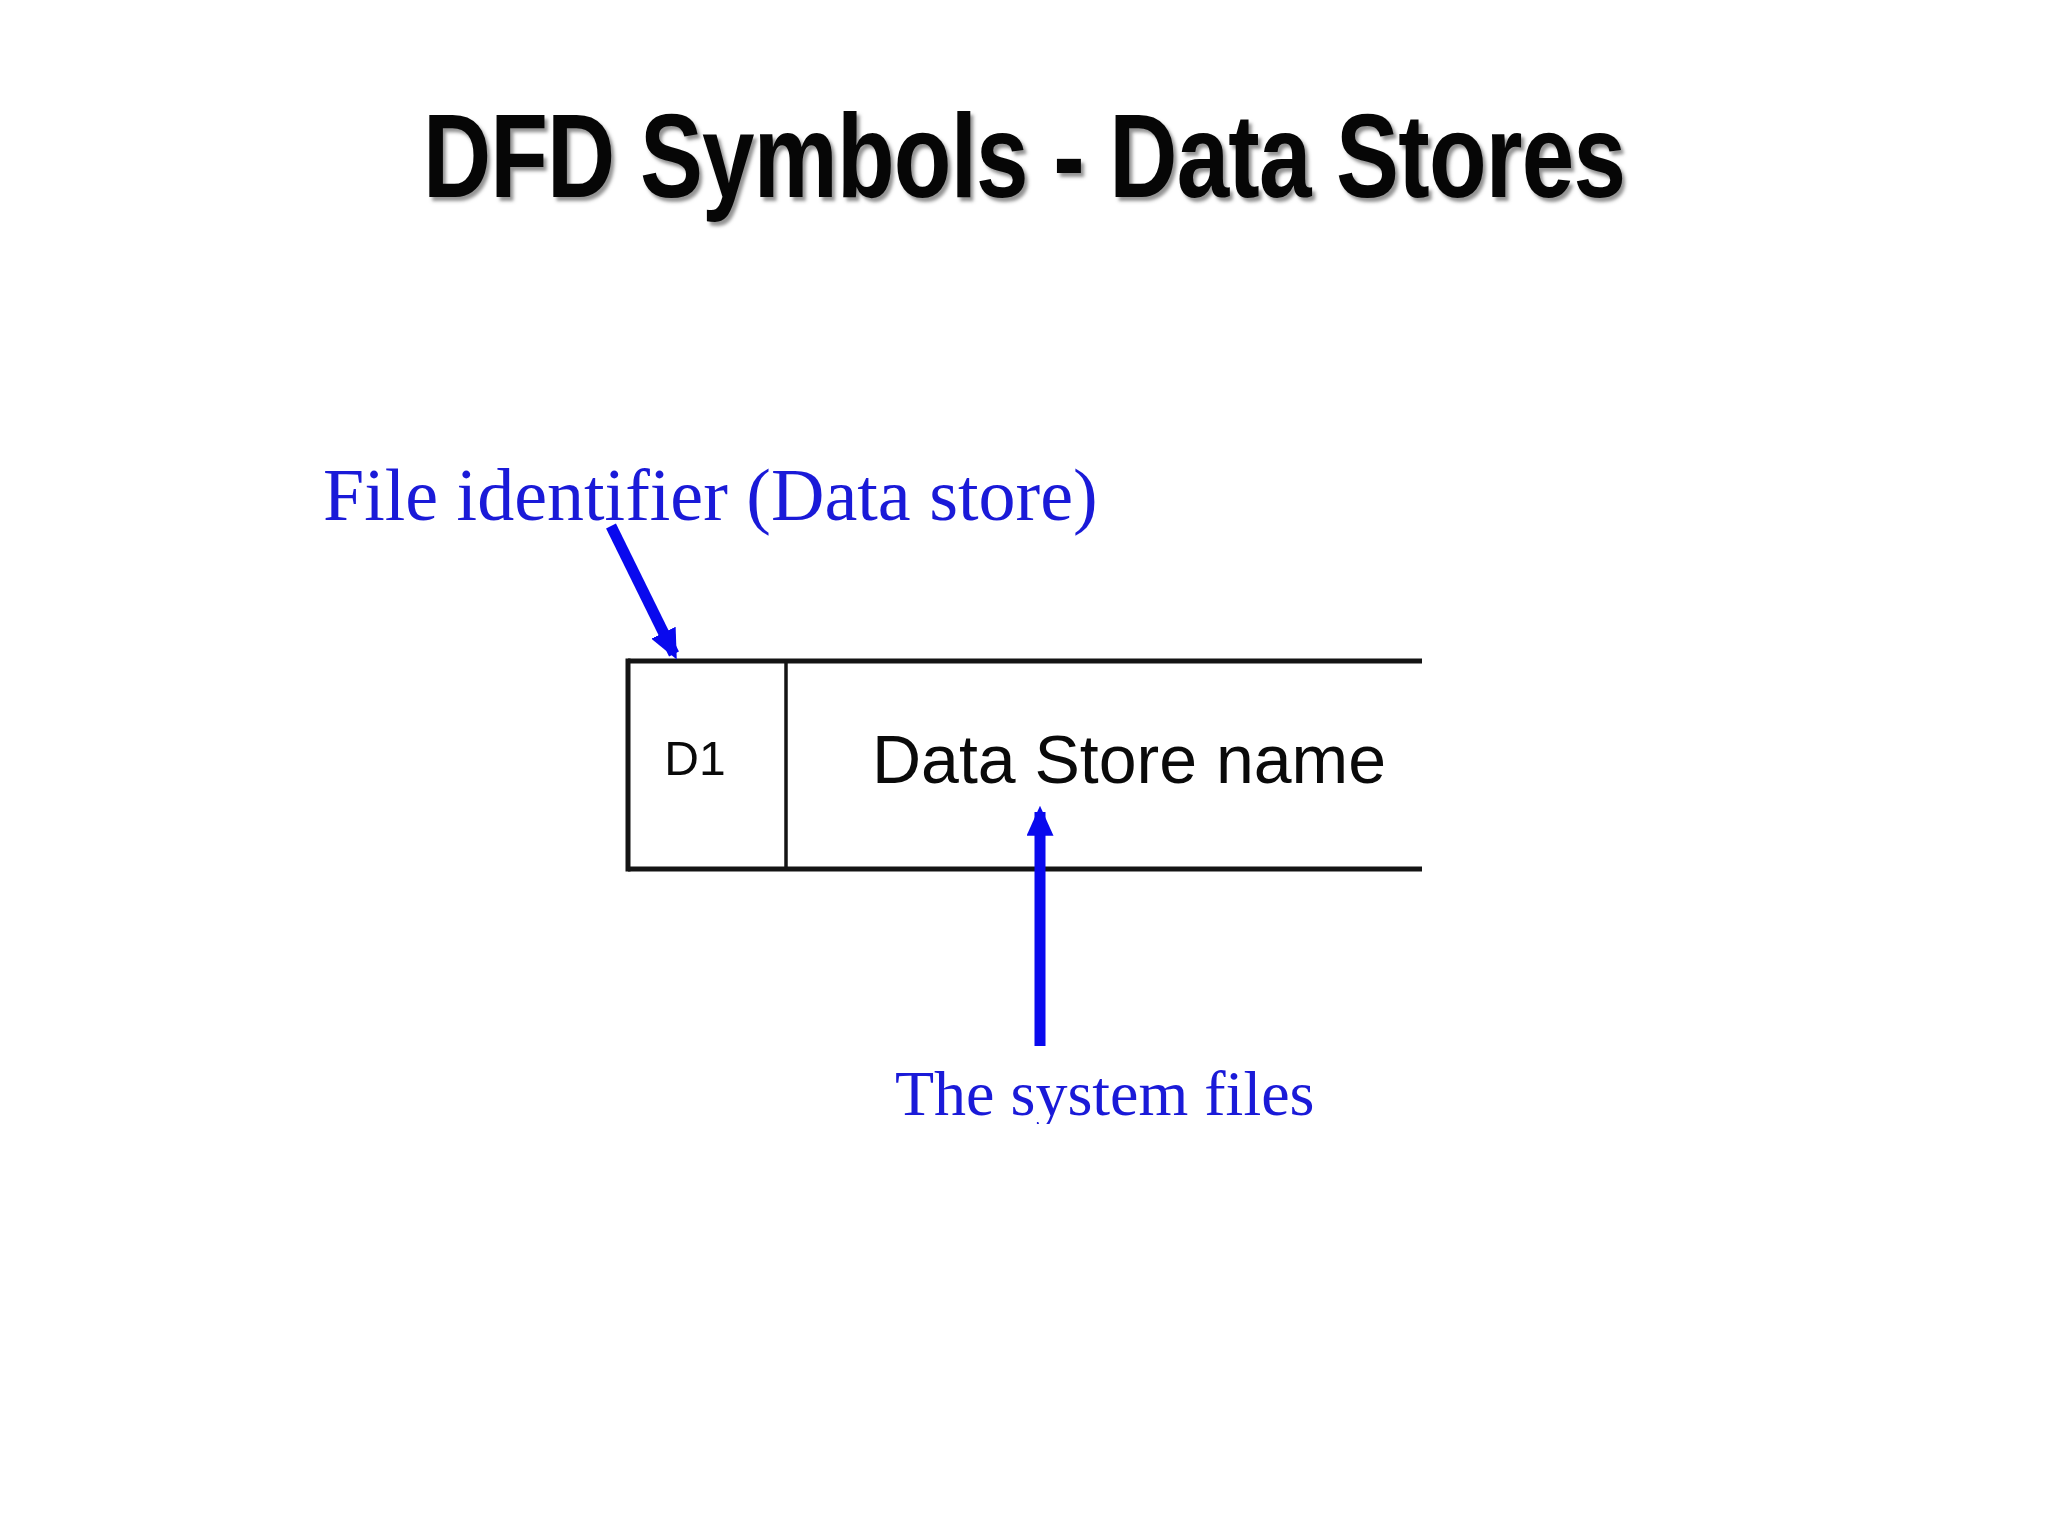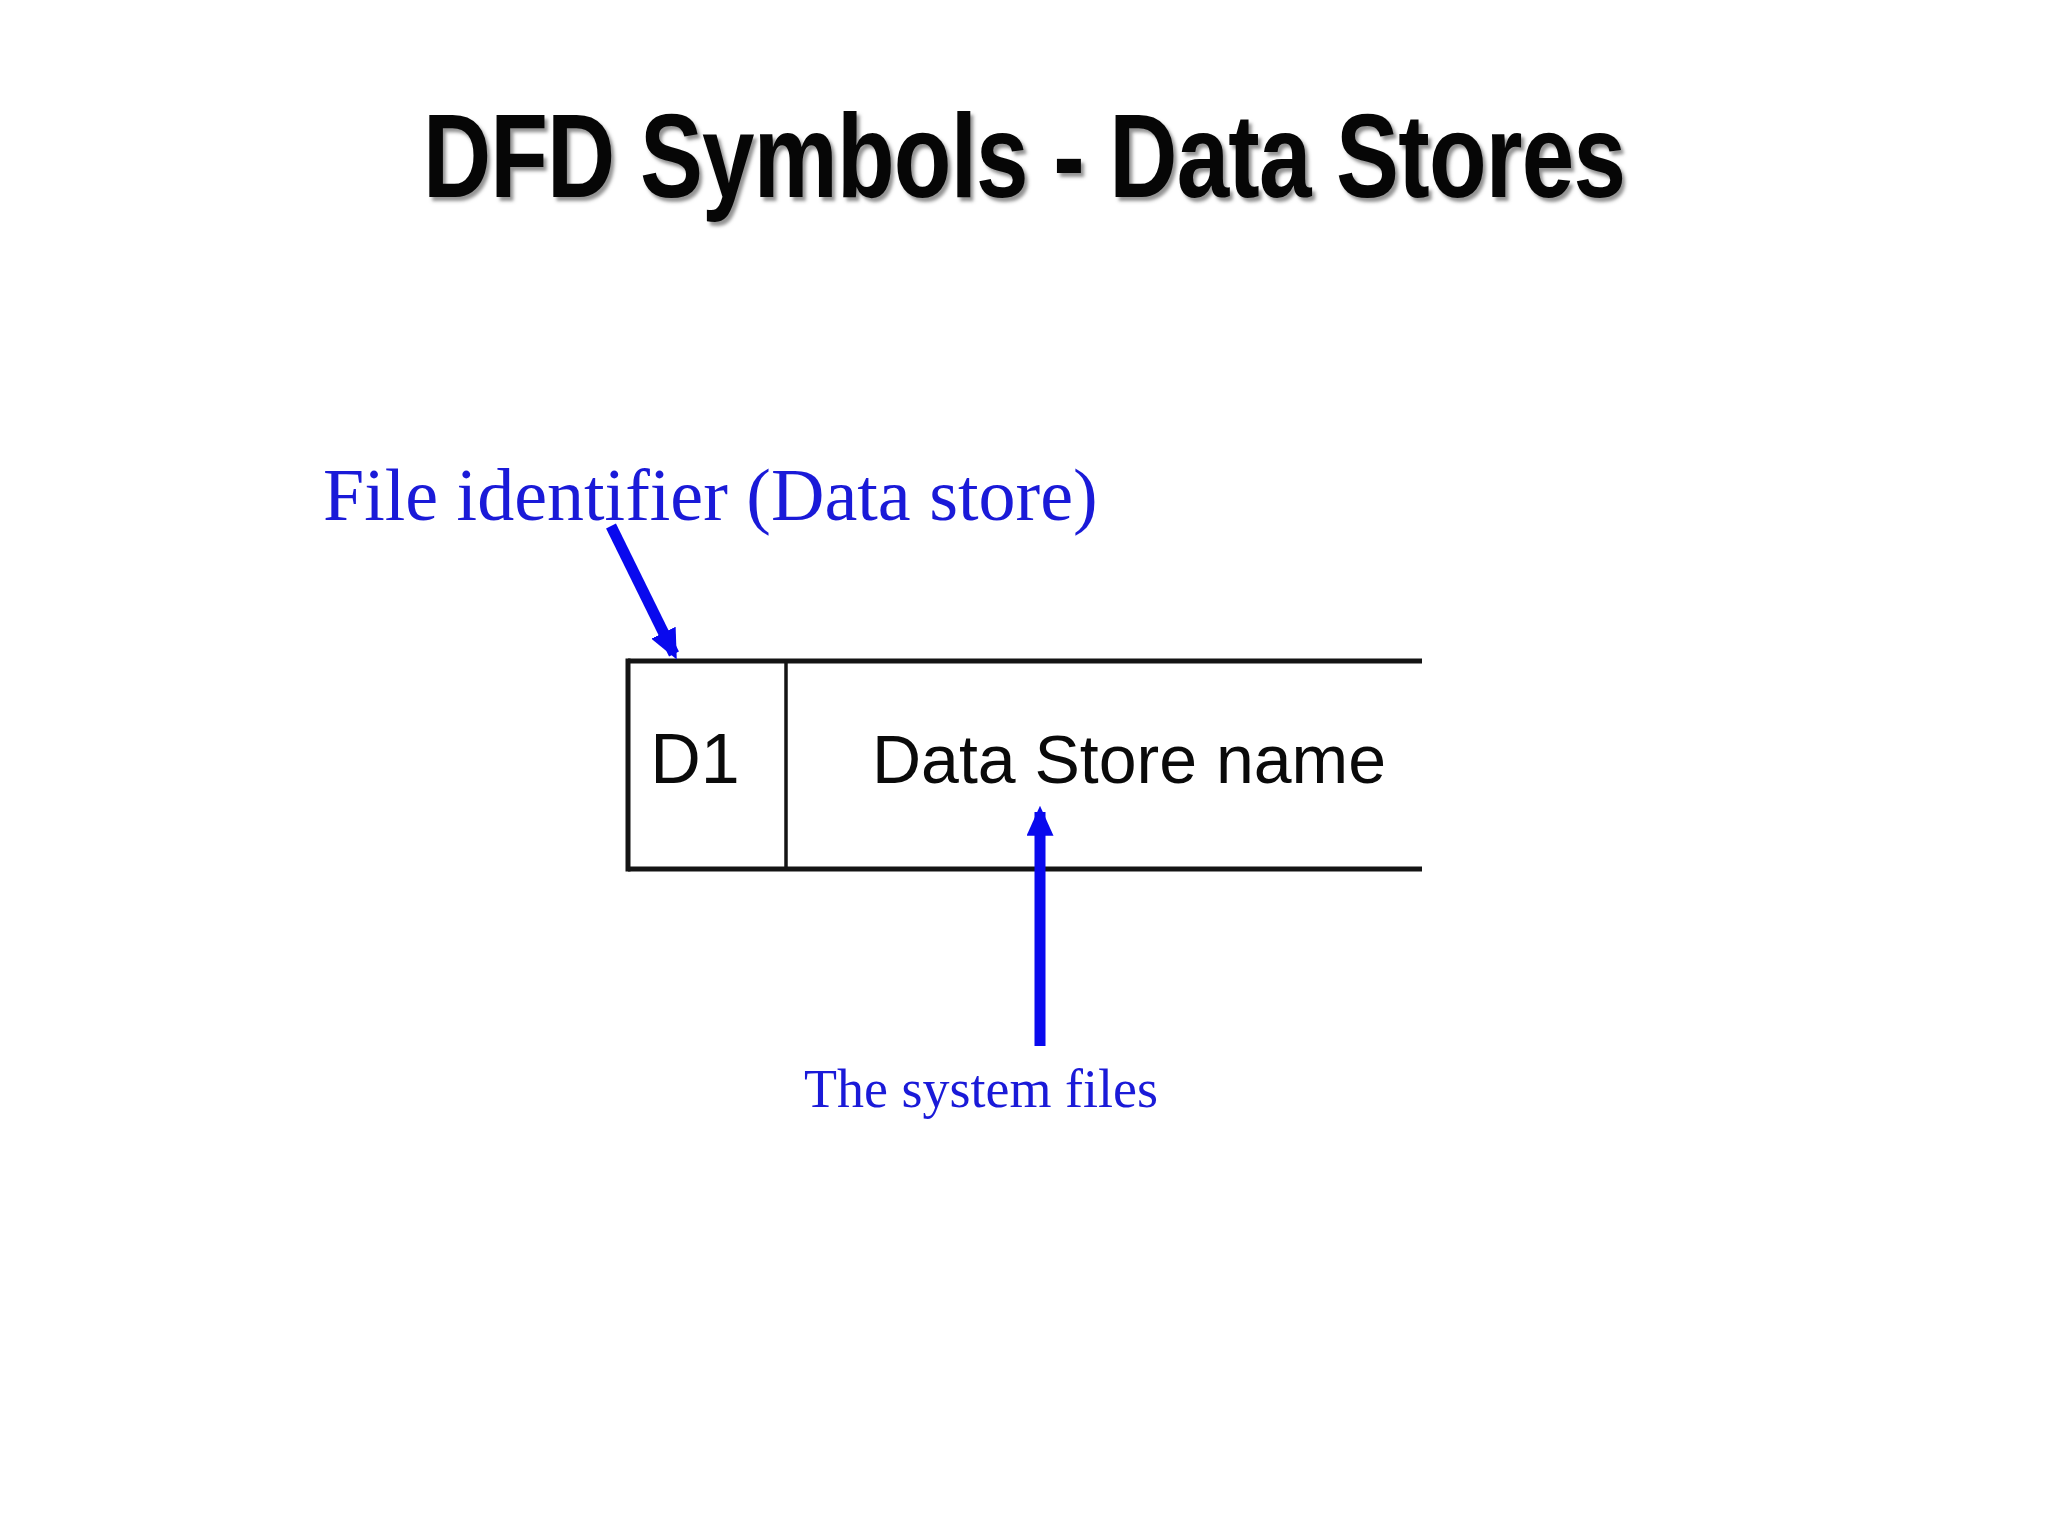--- a/index.html
+++ b/index.html
@@ -39,23 +39,23 @@
     white-space: nowrap;
     line-height: 1;
   }
   .annotation.file-identifier {
     left: 323px;
     top: 458px;
     font-size: 74px;
     font-family: Liberation Serif, serif;
   }
   .annotation.system-files {
-    left: 804px;
+    left: 895px;
     top: 1062px;
-    font-size: 54px;
+    font-size: 64px;
   }
   .diagram-svg {
     position: absolute;
     left: 0;
     top: 0;
     width: 2048px;
     height: 1536px;
   }
   .store-cell {
     position: absolute;
@@ -65,21 +65,21 @@
     color: #0a0a0a;
     font-family: "Liberation Sans", sans-serif;
     line-height: 1;
     white-space: nowrap;
   }
   .store-cell.identifier {
     left: 628px;
     top: 661px;
     width: 158px;
     height: 208px;
-    font-size: 70px;
+    font-size: 48px;
     align-items: center;
   }
   .store-cell.identifier .cell-text { transform: translate(-12px, -6px); }
   .store-cell.name {
     left: 786px;
     top: 661px;
     width: 636px;
     height: 208px;
     font-size: 68px;
   }

